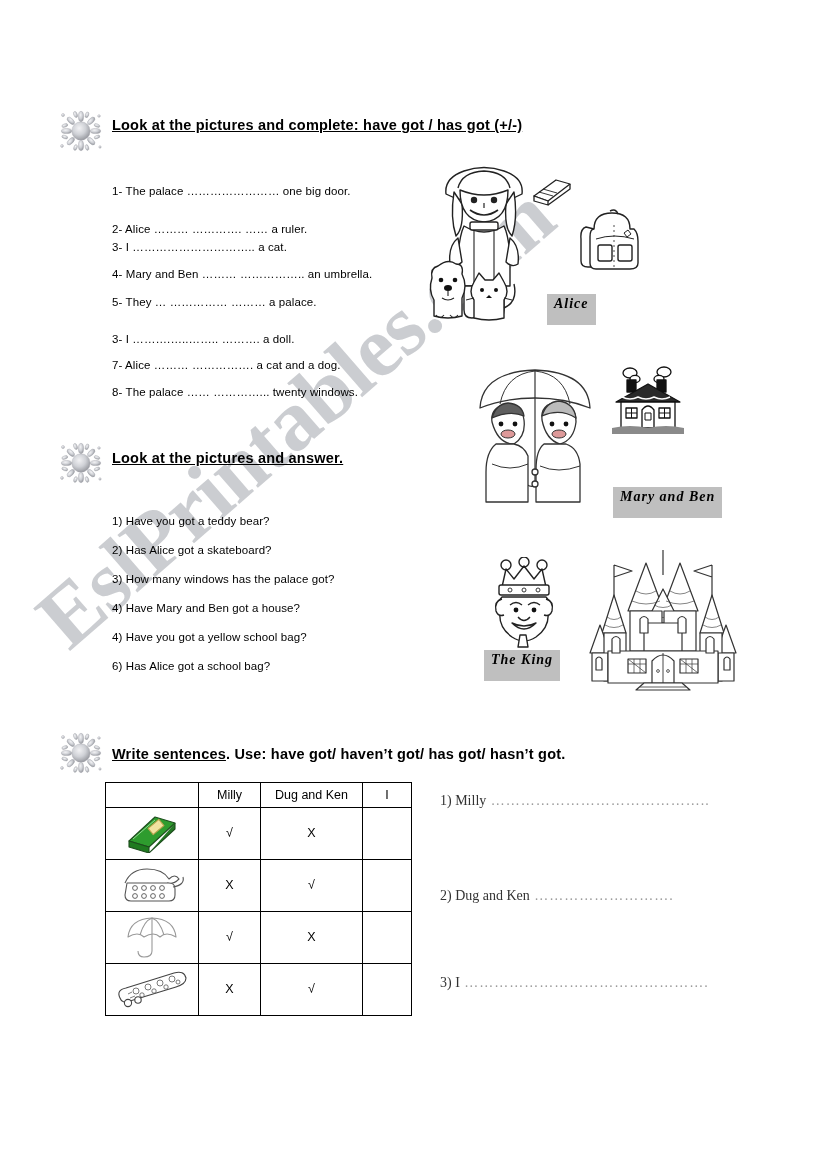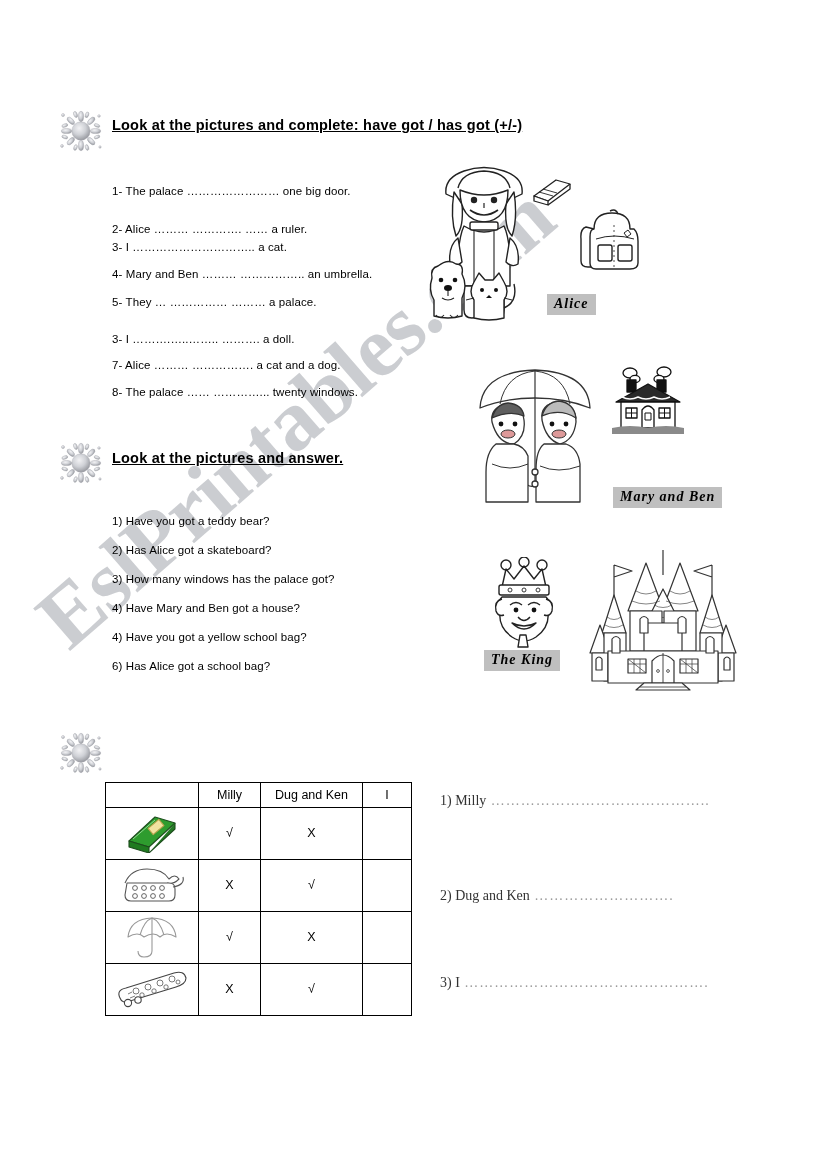--- a/index.html
+++ b/index.html
@@ -68,21 +68,21 @@
   }
 
   .label-box {
     position: absolute;
     background: #bfbfbf;
     color: #000;
     font-family: "Liberation Serif", serif;
     font-weight: bold;
     font-style: italic;
     font-size: 14px;
-    padding: 2px 7px 3px 7px;
+    padding: 2px 7px 13px 7px;
     white-space: nowrap;
     letter-spacing: 1px;
   }
 
   
   #tick-table {
     position: absolute;
     left: 105px;
     top: 782px;
     width: 306px;
@@ -434,20 +434,23 @@
       <ellipse cx="39" cy="29" rx="3" ry="1.6" transform="rotate(-20 39 29)"></ellipse>
       <ellipse cx="17.5" cy="39.5" rx="1.7" ry="3" transform="rotate(20 17.5 39.5)"></ellipse>
       <ellipse cx="29" cy="39.5" rx="1.7" ry="3" transform="rotate(-20 29 39.5)"></ellipse>
       <circle cx="5" cy="7" r="1.5"></circle>
         <circle cx="41" cy="8" r="1.3"></circle>
       <circle cx="4" cy="38" r="1.4"></circle>
         <circle cx="42" cy="39" r="1.2"></circle>
     </g>
   </svg>
 
+  <div class="heading" style="left:112px; top:746px;">
+    <span class="u">Write sentences</span><span>. Use:  have got/ haven’t got/ has got/ hasn’t got.</span>
+  </div>
 
   <table id="tick-table">
     <thead>
       <tr>
         <th class="col-pic"></th>
         <th class="col-a">Milly</th>
         <th class="col-b">Dug and Ken</th>
         <th class="col-c hdr-i">I</th>
       </tr>
     </thead>

